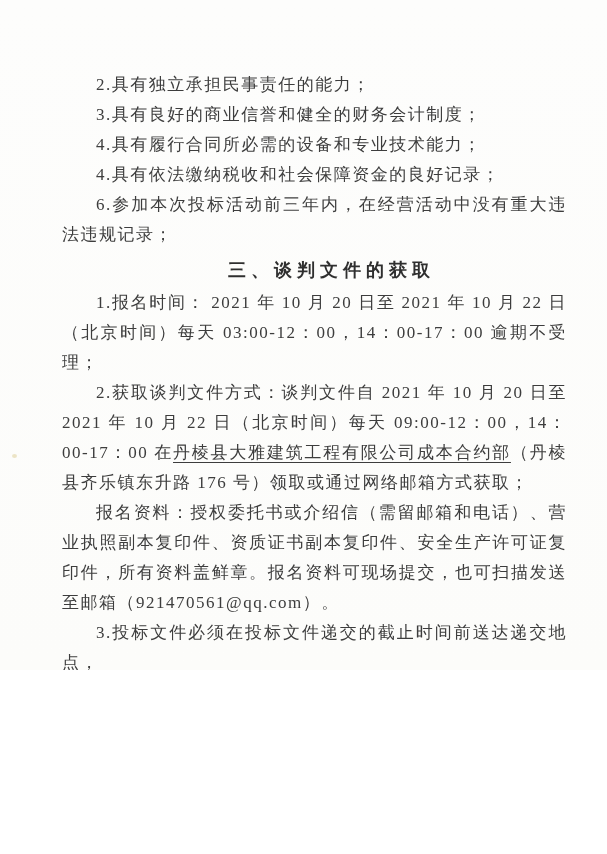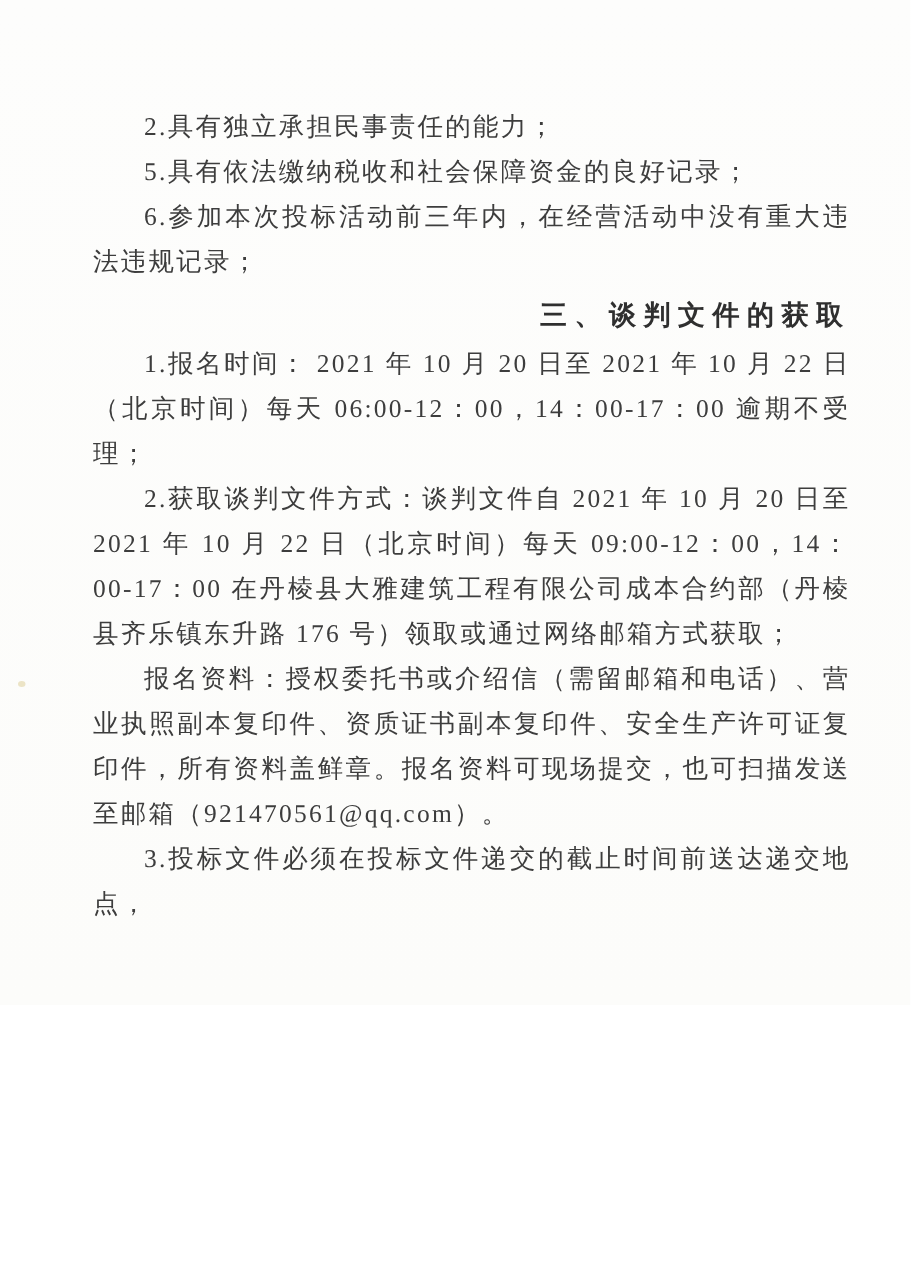--- a/index.html
+++ b/index.html
@@ -31,23 +31,24 @@
     text-align: justify;
   }
   .heading {
     margin: 5px 0 3px 0;
     font-size: 18px;
     line-height: 30px;
     font-weight: bold;
     letter-spacing: 5px;
     color: #2f2f2f;
     text-indent: 1.9em;
-    text-align: right;
+    text-align: center;
   }
   .underline {
+    text-decoration: underline;
     text-underline-offset: 4px;
     text-decoration-thickness: 1px;
   }
   .page-num {
     position: absolute;
     top: 795px;
     left: 0;
     right: 0;
     text-align: center;
     font-size: 12px;
@@ -74,30 +75,32 @@
   }
 </style>
 </head>
 <body>
 
 <div class="page">
   <main class="doc">
 
     <p class="para">2.具有独立承担民事责任的能力；</p>
 
+    <p class="para">3.具有良好的商业信誉和健全的财务会计制度；</p>
 
+    <p class="para">4.具有履行合同所必需的设备和专业技术能力；</p>
 
-    <p class="para">5.具有依法缴纳税收和社会保障资金的良好记录；</p>
+    <p class="para">4.具有依法缴纳税收和社会保障资金的良好记录；</p>
 
     <p class="para">6.参加本次投标活动前三年内，在经营活动中没有重大违法违规记录；</p>
 
 
     <h3 class="heading">三、谈判文件的获取</h3>
 
-    <p class="para">1.报名时间： 2021 年 10 月 20 日至 2021 年 10 月 22 日（北京时间）每天 06:00-12：00，14：00-17：00 逾期不受理；</p>
+    <p class="para">1.报名时间： 2021 年 10 月 20 日至 2021 年 10 月 22 日（北京时间）每天 03:00-12：00，14：00-17：00 逾期不受理；</p>
 
     <p class="para">
       <span>2.获取谈判文件方式：谈判文件自 2021 年 10 月 20 日至 2021 年 10 月 22 日（北京时间）每天 09:00-12：00，14：00-17：00 在</span><span class="underline">丹棱县大雅建筑工程有限公司成本合约部</span><span>（丹棱县齐乐镇东升路 176 号）领取或通过网络邮箱方式获取；</span>
     </p>
 
     <p class="para">报名资料：授权委托书或介绍信（需留邮箱和电话）、营业执照副本复印件、资质证书副本复印件、安全生产许可证复印件，所有资料盖鲜章。报名资料可现场提交，也可扫描发送至邮箱（921470561@qq.com）。</p>
 
 
 
 

